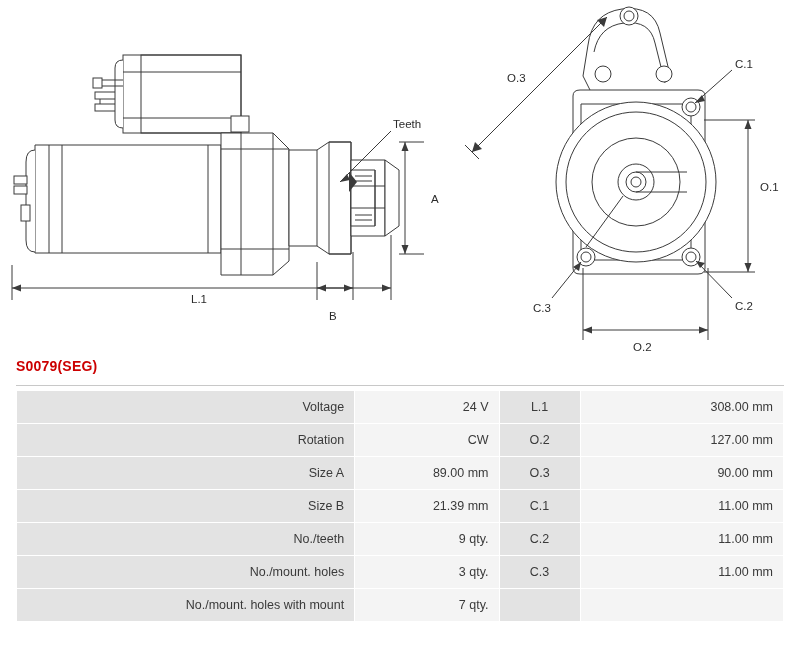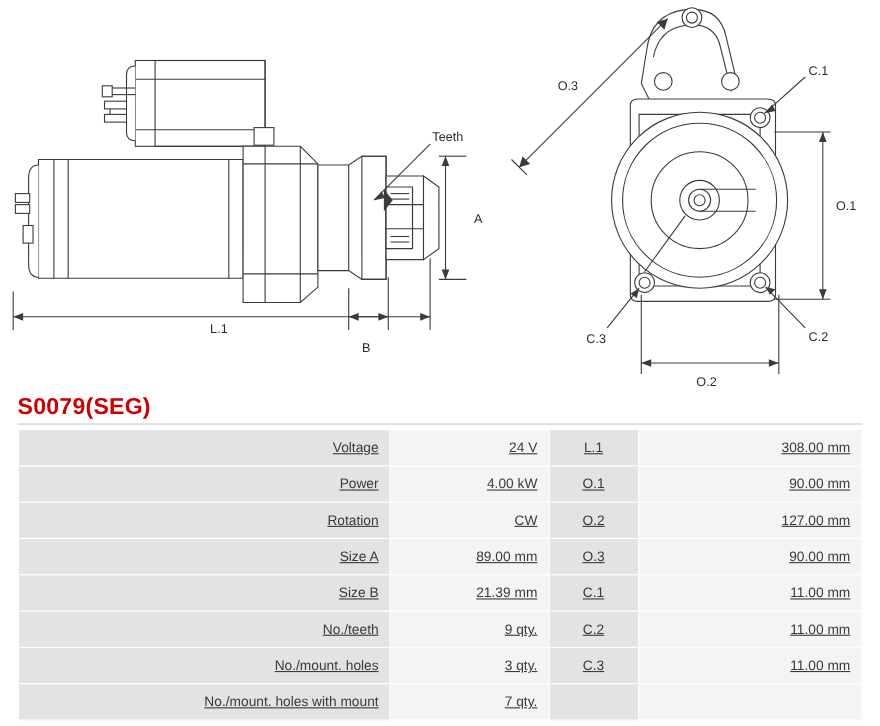--- a/index.html
+++ b/index.html
@@ -38,21 +38,21 @@
     position: absolute;
     top: 358px;
     left: 0;
     width: 800px;
     height: 30px;
   }
   .part-title {
     position: absolute;
     left: 16px;
     top: 0;
-    font-size: 21px;
+    font-size: 14px;
     font-weight: bold;
     color: #cc0000;
     letter-spacing: 0.2px;
   }
   .title-rule {
     position: absolute;
     left: 16px;
     top: 27px;
     width: 768px;
     height: 1px;
@@ -68,21 +68,20 @@
     border-collapse: collapse;
     font-size: 12.5px;
   }
   .spec-table td {
     height: 32px;
     padding: 0 10px;
     border: 1px solid #ffffff;
     background: #e3e3e3;
     color: #3a3a3a;
     white-space: nowrap;
-    text-decoration: underline;
   }
   .c-label {
     width: 300px;
     text-align: right;
     background: #e3e3e3 !important;
   }
   .c-value {
     width: 116px;
     text-align: right;
     background: #f4f4f4 !important;
@@ -289,26 +288,20 @@
 
   <table class="spec-table">
     <tbody>
       <tr>
         <td class="c-label">Voltage</td>
         <td class="c-value">24 V</td>
         <td class="c-code">L.1</td>
         <td class="c-dim">308.00 mm</td>
       </tr>
       <tr>
-        <td class="c-label">Power</td>
-        <td class="c-value">4.00 kW</td>
-        <td class="c-code">O.1</td>
-        <td class="c-dim">90.00 mm</td>
-      </tr>
-      <tr>
         <td class="c-label">Rotation</td>
         <td class="c-value">CW</td>
         <td class="c-code">O.2</td>
         <td class="c-dim">127.00 mm</td>
       </tr>
       <tr>
         <td class="c-label">Size A</td>
         <td class="c-value">89.00 mm</td>
         <td class="c-code">O.3</td>
         <td class="c-dim">90.00 mm</td>

